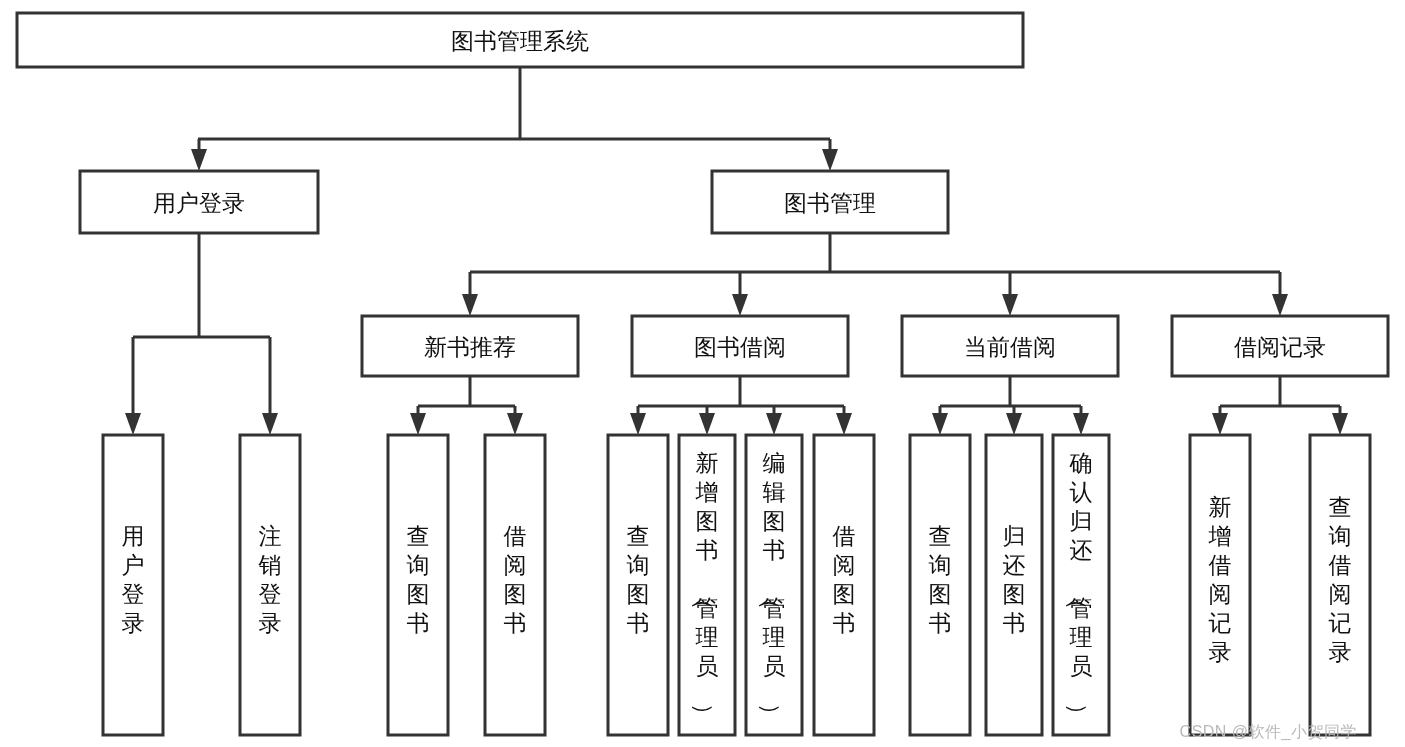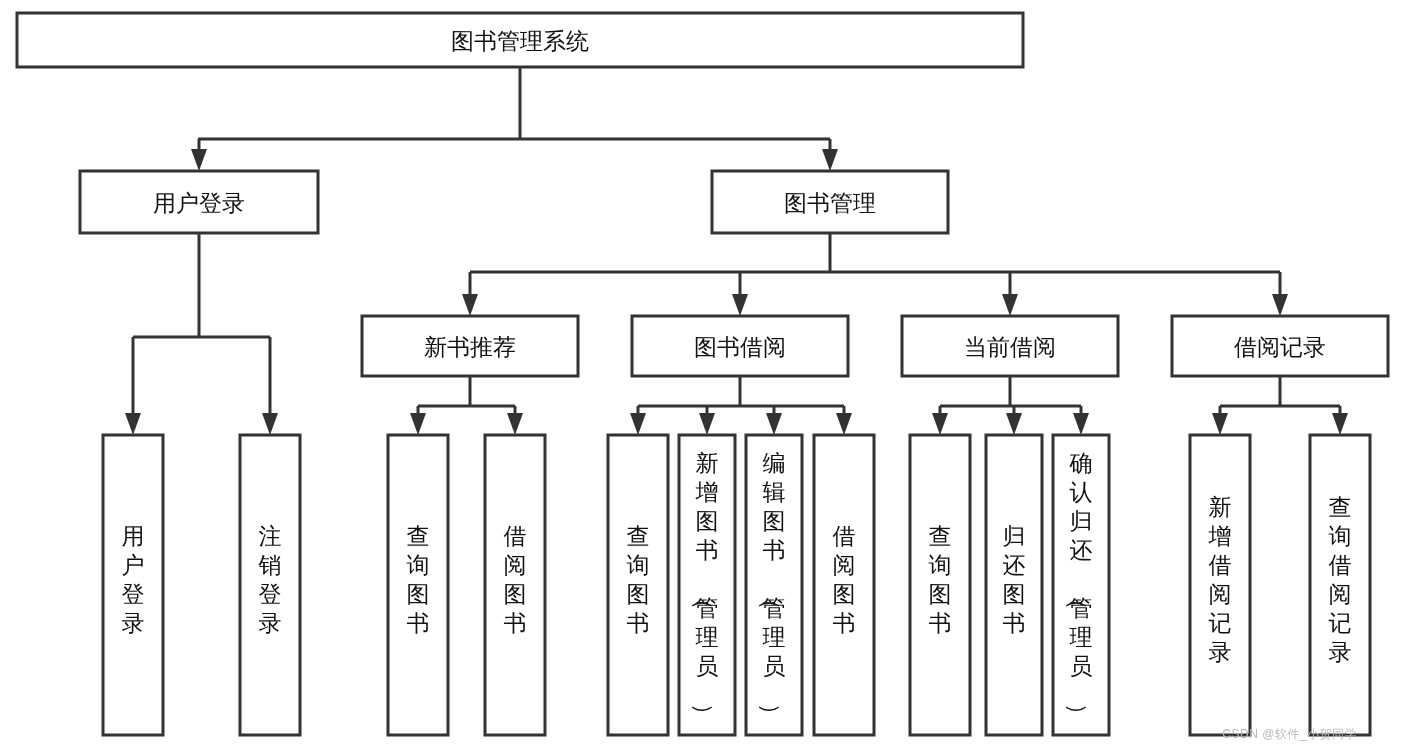--- a/index.html
+++ b/index.html
@@ -50,21 +50,21 @@
     font-family: "Liberation Sans", "DejaVu Sans", sans-serif;
     font-size: 23px;
     fill: #111111;
     text-anchor: middle;
   }
   .watermark {
     position: absolute;
     right: 10px;
     bottom: 4px;
     font-family: "Liberation Sans", "DejaVu Sans", sans-serif;
-    font-size: 12px;
+    font-size: 16px;
     color: #b9b9b9;
     letter-spacing: 0.5px;
     white-space: nowrap;
     pointer-events: none;
   }
 </style>
 </head>
 <body>
 
 <div id="diagram-root">

